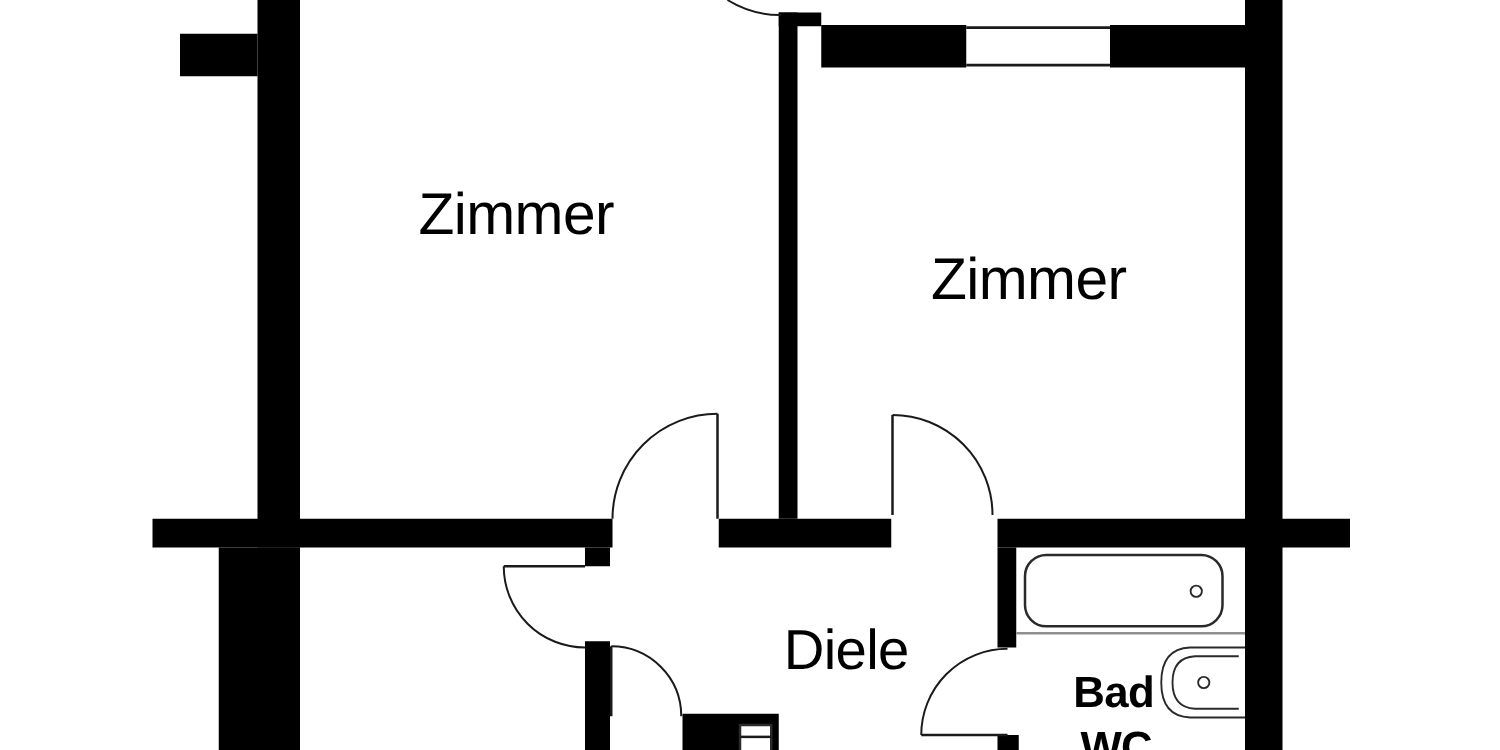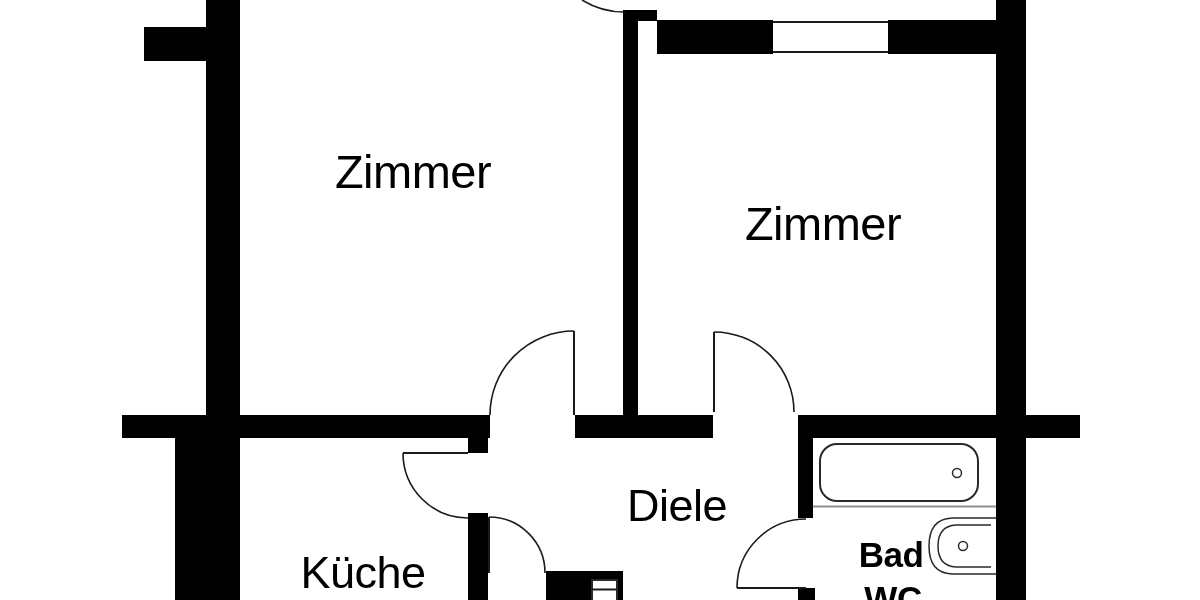--- a/index.html
+++ b/index.html
@@ -85,17 +85,16 @@
       <path class="fixture-thin" d="M991,525 L956,525 Q938,526 938,546 Q938,566 956,567 L991,567"></path>
       <circle class="fixture-thin" cx="963" cy="546" r="4.5"></circle>
 
       <rect class="fixture" x="592" y="580" width="25" height="22"></rect>
       <line class="door-line" x1="592" y1="589.5" x2="617" y2="589.5"></line>
     </g>
   </svg>
 
   <div class="room-label label-lg" style="left:413px;top:171px;">Zimmer</div>
   <div class="room-label label-lg" style="left:823px;top:223px;">Zimmer</div>
-  <div class="room-label label-md" style="left:677px;top:505px;text-align:center;">Diele</div>
-  <div class="room-label label-md" style="left:363px;top:572px;">Küche</div>
+  <div class="room-label label-md" style="left:677px;top:520px;text-align:center;">Diele</div>
   <div class="room-label label-sm" style="left:891px;top:554px;">Bad</div>
   <div class="room-label label-sm" style="left:893px;top:598px;">WC</div>
 </div>
 
 </body></html>

